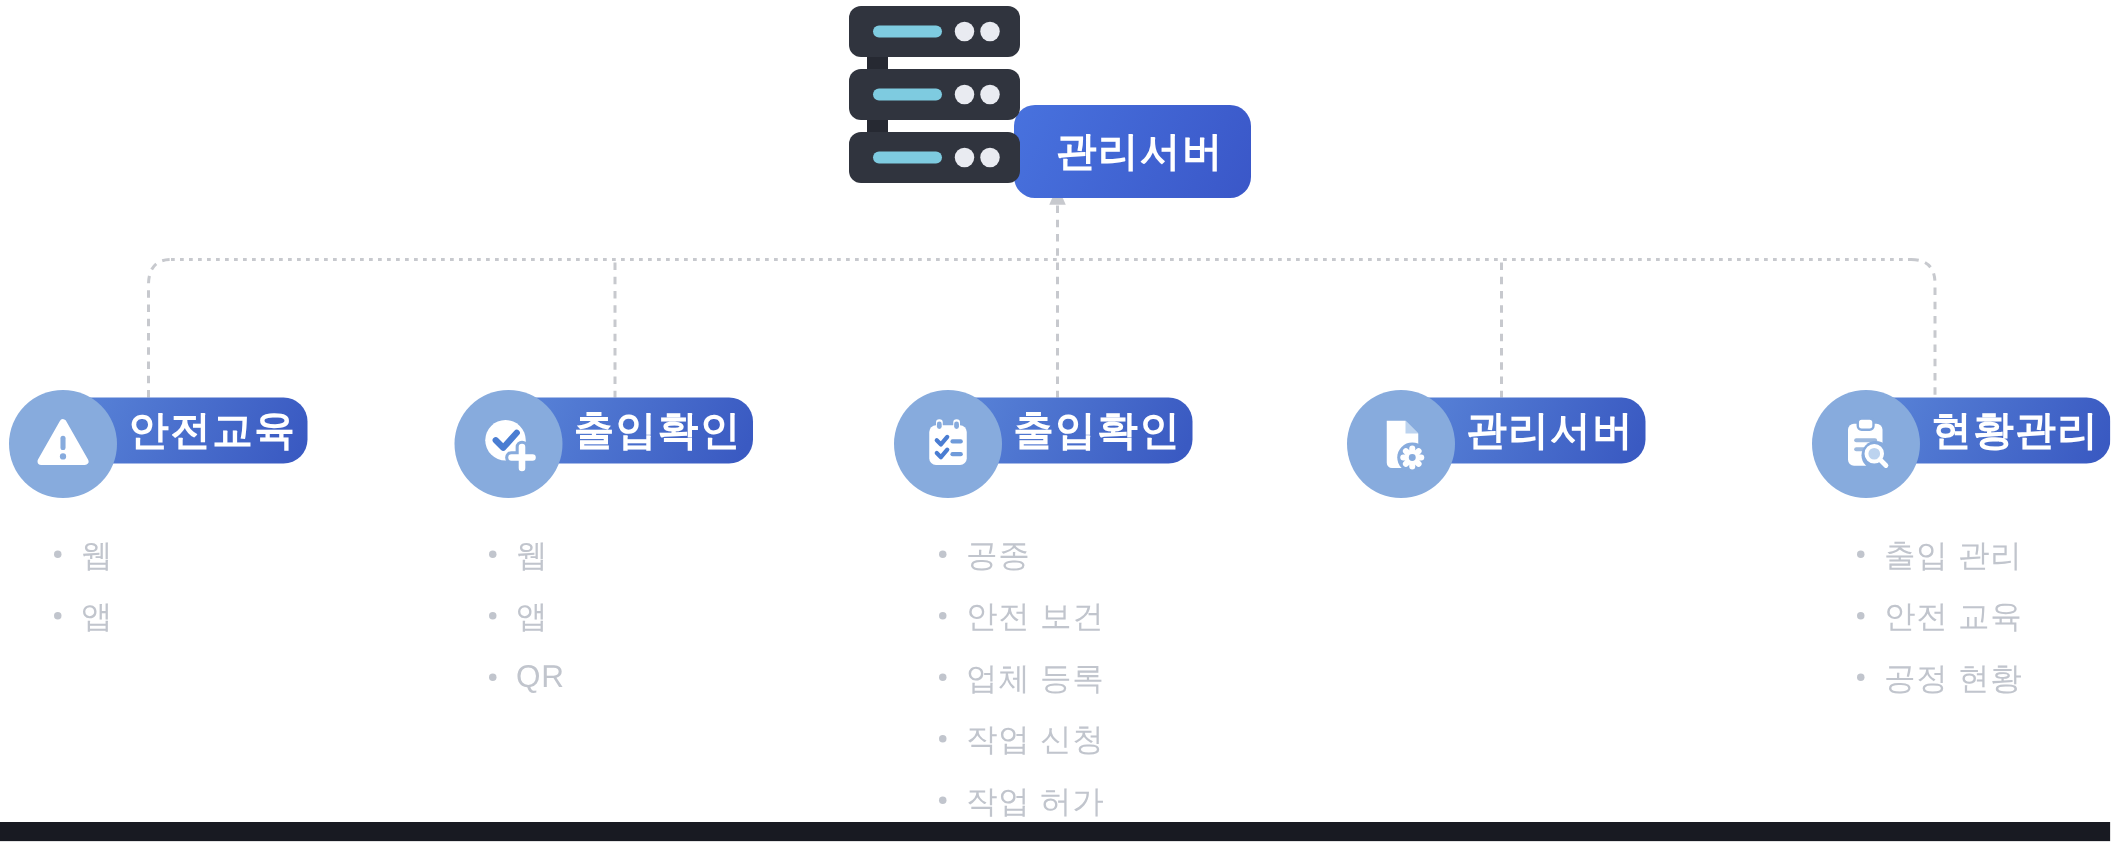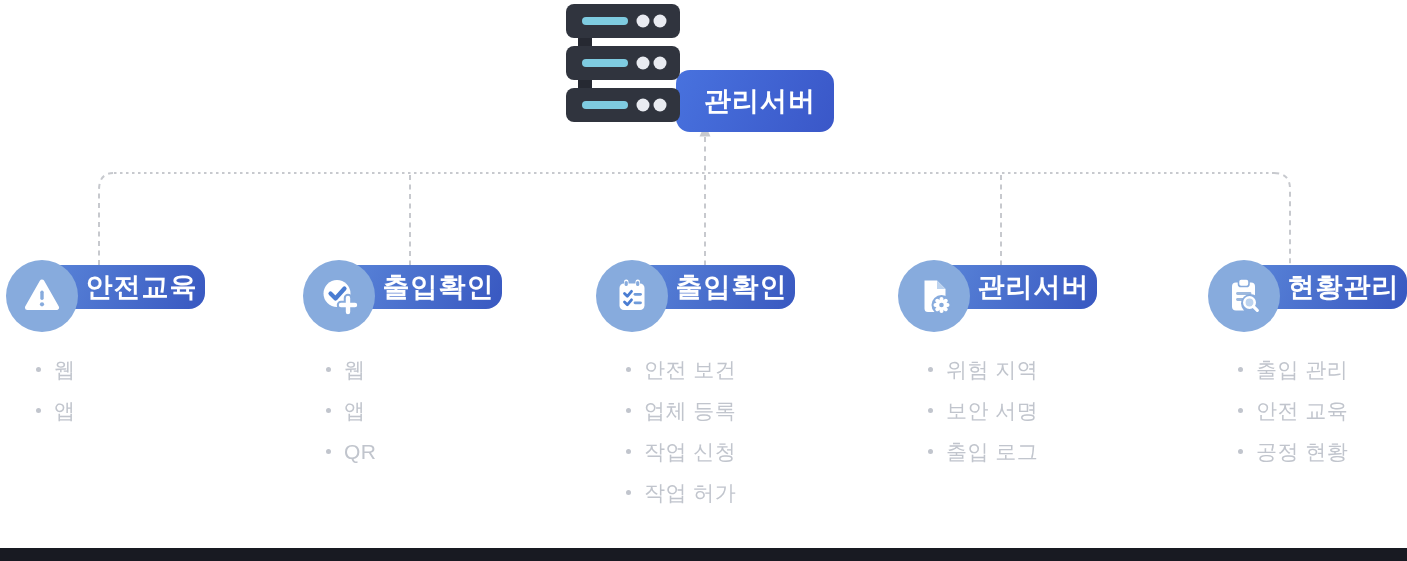--- a/index.html
+++ b/index.html
@@ -150,20 +150,24 @@
         <path d="M12.5 17.5 l2.8 2.8 l4.2 -5" stroke="var(--accent-check)" stroke-width="2.8" fill="none" stroke-linecap="round" stroke-linejoin="round"></path>
         <path d="M23 18.3 h5.5" stroke="var(--icon-line)" stroke-width="2.8" stroke-linecap="round"></path>
         <path d="M12.5 26 l2.8 2.8 l4.2 -5" stroke="var(--accent-check)" stroke-width="2.8" fill="none" stroke-linecap="round" stroke-linejoin="round"></path>
         <path d="M23 26.8 h5.5" stroke="var(--icon-line)" stroke-width="2.8" stroke-linecap="round"></path>
       </svg>
     </div>
   </div>
   <ul class="list" style="left:626px">
     <li class="item">
         <span class="dot"></span>
+        <span>공종</span>
+      </li>
+    <li class="item">
+        <span class="dot"></span>
         <span>안전 보건</span>
       </li>
     <li class="item">
         <span class="dot"></span>
         <span>업체 등록</span>
       </li>
     <li class="item">
         <span class="dot"></span>
         <span>작업 신청</span>
       </li>
@@ -188,34 +192,20 @@
             <rect x="-2" y="-8" width="4" height="16" rx="2" transform="rotate(45)"></rect>
             <rect x="-2" y="-8" width="4" height="16" rx="2" transform="rotate(90)"></rect>
             <rect x="-2" y="-8" width="4" height="16" rx="2" transform="rotate(135)"></rect>
           </g>
           <circle r="5" fill="#fff"></circle>
           <circle r="2.3" fill="var(--icon-circle)"></circle>
         </g>
       </svg>
     </div>
   </div>
-  <ul class="list" style="left:928px">
-    <li class="item">
-        <span class="dot"></span>
-        <span>위험 지역</span>
-      </li>
-    <li class="item">
-        <span class="dot"></span>
-        <span>보안 서명</span>
-      </li>
-    <li class="item">
-        <span class="dot"></span>
-        <span>출입 로그</span>
-      </li>
-  </ul>
 
   <div class="module" style="left:1232px">
     <div class="pill">
       <span class="pill-label">현황관리</span>
     </div>
     <div class="badge">
       <svg width="40" height="40" viewBox="0 0 40 40">
         <rect x="8" y="6.5" width="23" height="28" rx="4" fill="#fff"></rect>
         <rect x="14.5" y="3" width="10.5" height="7.5" rx="2.6" fill="#fff" stroke="var(--icon-circle)" stroke-width="1.6"></rect>
         <path d="M13.5 17.5 h12.5" stroke="var(--icon-line-light)" stroke-width="2.8" stroke-linecap="round"></path>

